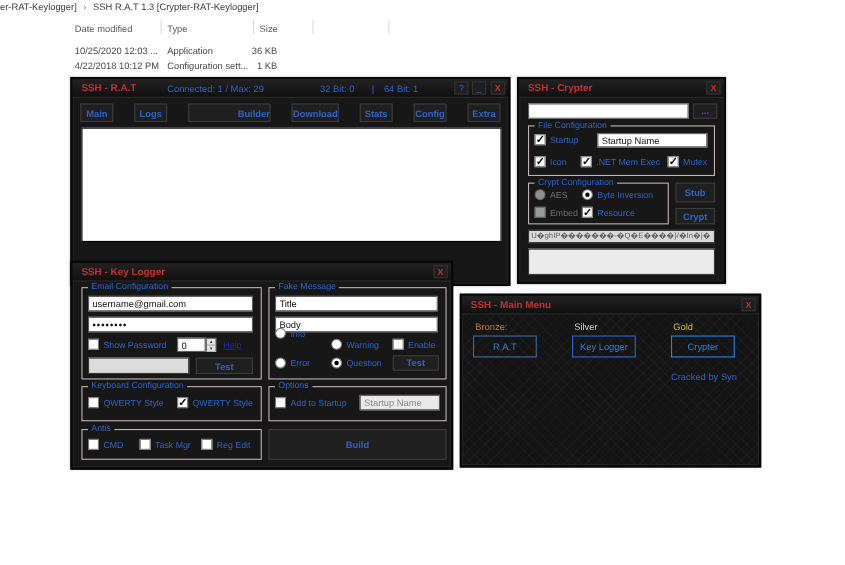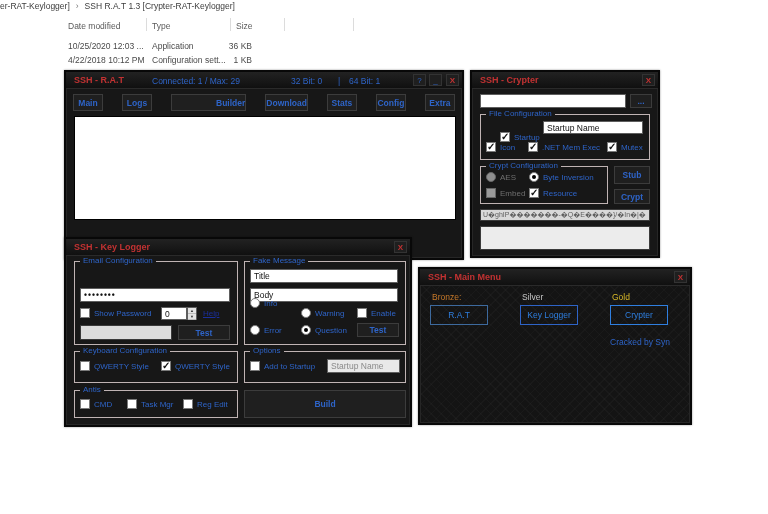--- a/index.html
+++ b/index.html
@@ -114,21 +114,21 @@
 <div class="win" style="left:470px; top:70px; width:190px; height:188px;">
   <div class="tbar">
     <span class="wtitle">SSH - Crypter</span>
     <div class="wbtn red" style="right:3px;">X</div>
   </div>
   <input class="ti abs" style="left: 8px; top: 22px; width: 146px; height: 14px;" value="">
   <div class="btn abs" style="right:6px; top:22px; width:22px; height:14px;">...</div>
 
   <div class="grp" style="left:8px; top:42px; width:170px; height:46px;padding-left:32px;">
     <span class="glabel">File Configuration</span>
-    <div class="row" style="left:19px; top:7px;margin-top:10px;">
+    <div class="row" style="left:5px; top:7px;">
       <span class="cb" data-checked="true"></span>
       <span class="lbl blue">Startup</span>
     </div>
     <input class="ti abs" style="left: 62px; top: 6px; width: 100px; height: 13px;" value="Startup Name">
     <div class="row" style="left:5px; top:27px;">
       <span class="cb" data-checked="true"></span>
       <span class="lbl blue">Icon</span>
     </div>
     <div class="row" style="left:47px; top:27px;">
       <span class="cb" data-checked="true"></span>
@@ -167,20 +167,21 @@
 </div>
 
 <div class="win" style="left:64px; top:237px; width:348px; height:190px;">
   <div class="tbar">
     <span class="wtitle">SSH - Key Logger</span>
     <div class="wbtn red" style="right:3px;">X</div>
   </div>
 
   <div class="grp" style="left:8px; top:22px; width:164px; height:84px;">
     <span class="glabel">Email Configuration</span>
+    <input class="ti abs" style="left: 5px; top: 7px; width: 150px; height: 14px;" value="username@gmail.com">
     <input class="ti abs" style="left: 5px; top: 26px; width: 150px; height: 14px; font-weight: bold; letter-spacing: 1px;" value="••••••••">
     <div class="row" style="left:5px; top:46px;">
       <span class="cb" data-checked="false"></span>
       <span class="lbl blue">Show Password</span>
     </div>
     <input class="ti abs" style="left: 86px; top: 45px; width: 26px; height: 13px;" value="0">
     <div class="spin abs" style="left:112px; top:45px;">
         <span>▲</span>
         <span>▼</span>
       </div>

